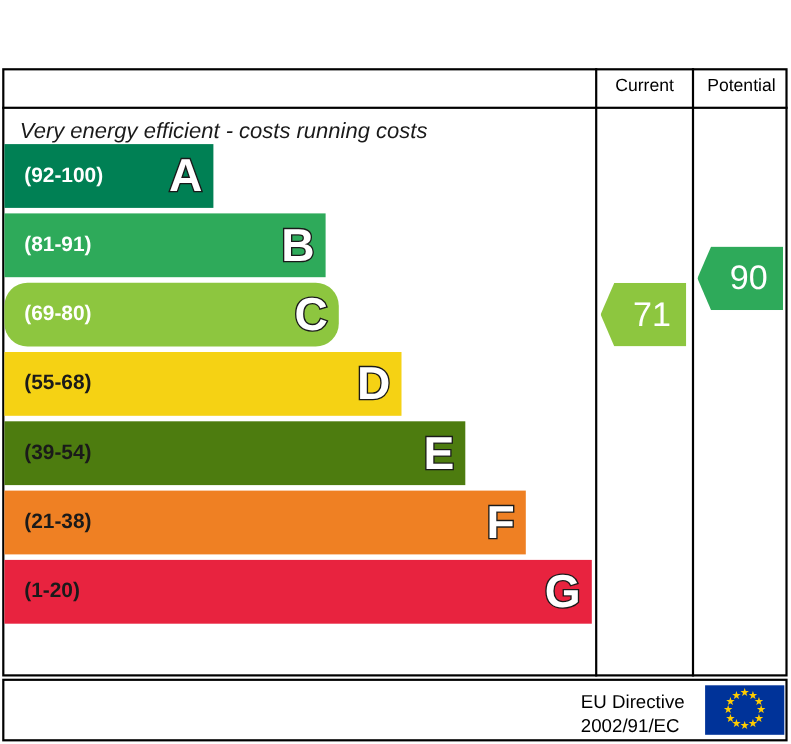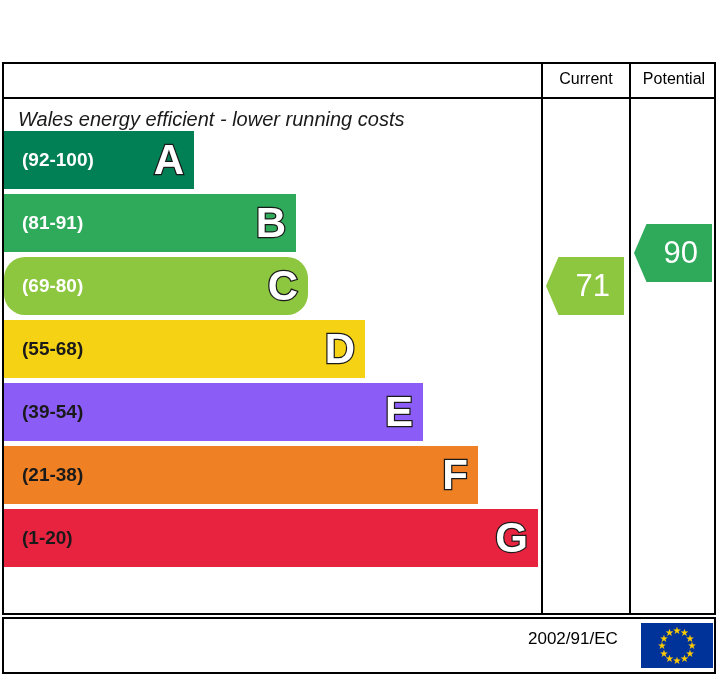--- a/index.html
+++ b/index.html
@@ -200,60 +200,61 @@
 
 
   <div class="frame"></div>
   <div class="vline current"></div>
   <div class="vline potential"></div>
   <div class="hline-head"></div>
 
   <div class="col-head current">Current</div>
   <div class="col-head potential">Potential</div>
 
-  <div class="caption top">Wales energy efficient - lower running costs</div>
+  <div class="caption top">Very energy efficient - costs running costs</div>
 
   <div id="bands">
       <div class="band" style="top: 131px; width: 190px; background: rgb(0, 128, 84);">
         <span class="band-range light">(92-100)</span>
         <span class="band-letter">A</span>
       </div>
       <div class="band" style="top: 194px; width: 292px; background: rgb(46, 170, 90);">
         <span class="band-range light">(81-91)</span>
         <span class="band-letter">B</span>
       </div>
       <div class="band" style="top: 257px; width: 304px; background: rgb(141, 198, 63); border-radius: 21px;">
         <span class="band-range light">(69-80)</span>
         <span class="band-letter">C</span>
       </div>
       <div class="band" style="top: 320px; width: 361px; background: rgb(245, 210, 20);">
         <span class="band-range dark">(55-68)</span>
         <span class="band-letter">D</span>
       </div>
-      <div class="band" style="top: 383px; width: 419px; background: #8b5cf6;">
+      <div class="band" style="top: 383px; width: 419px; background: #4d7c0f;">
         <span class="band-range dark">(39-54)</span>
         <span class="band-letter">E</span>
       </div>
       <div class="band" style="top: 446px; width: 474px; background: rgb(239, 128, 35);">
         <span class="band-range dark">(21-38)</span>
         <span class="band-letter">F</span>
       </div>
       <div class="band" style="top: 509px; width: 534px; background: rgb(232, 35, 63);">
         <span class="band-range dark">(1-20)</span>
         <span class="band-letter">G</span>
       </div>
     </div>
 
   <div id="markers">
       <div class="rating current" style="top: 257px; background: rgb(141, 198, 63);">71</div>
       <div class="rating potential" style="top: 204px; background: rgb(46, 170, 90); margin-top: 20px;">90</div>
     </div>
 
   <div class="footer">
     <div class="footer-directive">
+      <div>EU Directive</div>
       <div>2002/91/EC</div>
     </div>
     <div class="eu-flag" id="eu-flag">
         <span class="eu-star" style="left: 31.5px; top: 3px; color: rgb(255, 204, 0);">★</span>
         <span class="eu-star" style="left: 39px; top: 5.00962px; color: rgb(255, 204, 0);">★</span>
         <span class="eu-star" style="left: 44.4904px; top: 10.5px; color: rgb(255, 204, 0);">★</span>
         <span class="eu-star" style="left: 46.5px; top: 18px; color: rgb(255, 204, 0);">★</span>
         <span class="eu-star" style="left: 44.4904px; top: 25.5px; color: rgb(255, 204, 0);">★</span>
         <span class="eu-star" style="left: 39px; top: 30.9904px; color: rgb(255, 204, 0);">★</span>
         <span class="eu-star" style="left: 31.5px; top: 33px; color: rgb(255, 204, 0);">★</span>

